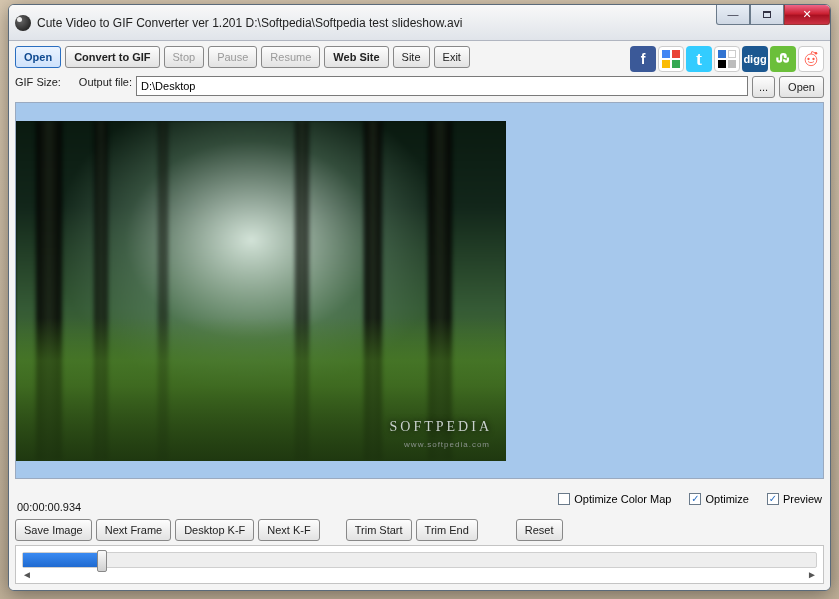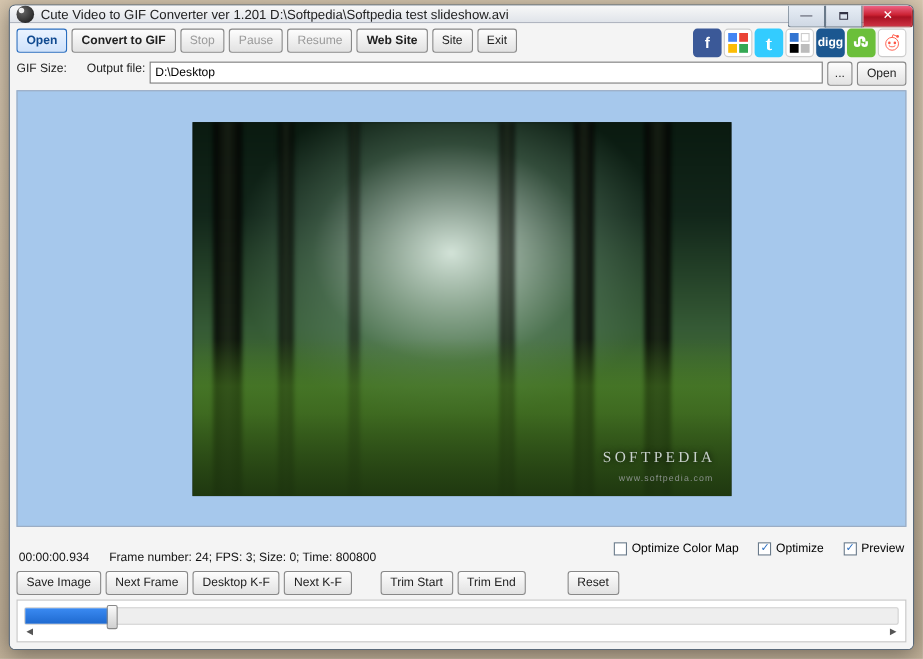--- a/index.html
+++ b/index.html
@@ -17,21 +17,21 @@
   height: 100%;
   background: #fff;
   border: 1px solid #5a6a7a;
   border-radius: 6px;
   box-shadow: 0 4px 20px rgba(0,0,0,0.4);
   display: flex;
   flex-direction: column;
   overflow: hidden;
 }
 .titlebar {
-  height: 16px;
+  height: 36px;
   background: linear-gradient(to bottom, #f8f8f8, #e0e4ea);
   border-bottom: 1px solid #b0b5c0;
   display: flex;
   align-items: center;
   padding: 0 0 0 6px;
   position: relative;
 }
 .titlebar .app-icon {
   width: 16px; height: 16px;
   background: radial-gradient(circle at 35% 35%, #666, #111);
@@ -116,21 +116,21 @@
   display:flex; align-items:center; padding:0 18px 0 4px;
   position:relative; width:160px;
 }
 .combo .chev { position:absolute; right:4px; top:50%; transform:translateY(-50%); width:0;height:0;border-left:4px solid transparent;border-right:4px solid transparent;border-top:5px solid #444;}
 .textbox { height:20px; border:1px solid #7a7a7a; background:#fff; padding:0 4px; flex:1; display:flex; align-items:center; }
 
 .preview-area {
   flex:1;
   background:#a6c8ec;
   border:1px solid #9aaac0;
-  display:flex; align-items:center; justify-content:center;
+  display:flex; align-items:center; justify-content:flex-start;
   overflow:hidden;
   position:relative;
 }
 .video-frame {
   width:490px; height:340px;
   background:#061009;
   position:relative;
   overflow:hidden;
 }
 .forest {
@@ -270,21 +270,20 @@
           <div class="trunk t5"></div>
           <div class="trunk t6"></div>
         <div class="ground"></div>
         <div class="wmark">SOFTPEDIA</div>
         <div class="wmark2">www.softpedia.com</div>
       </div>
     </div>
 
     <div class="status-row">
       <span class="s">00:00:00.934</span>
-      <span class="s">Frame number: 24; FPS: 3; Size: 0; Time: 800800</span>
       <span style="flex:1"></span>
       <label class="chk">
         <span class="chkbox"></span>
         <span>Optimize Color Map</span>
       </label>
       <label class="chk">
         <span class="chkbox checked"></span>
         <span>Optimize</span>
       </label>
       <label class="chk">

